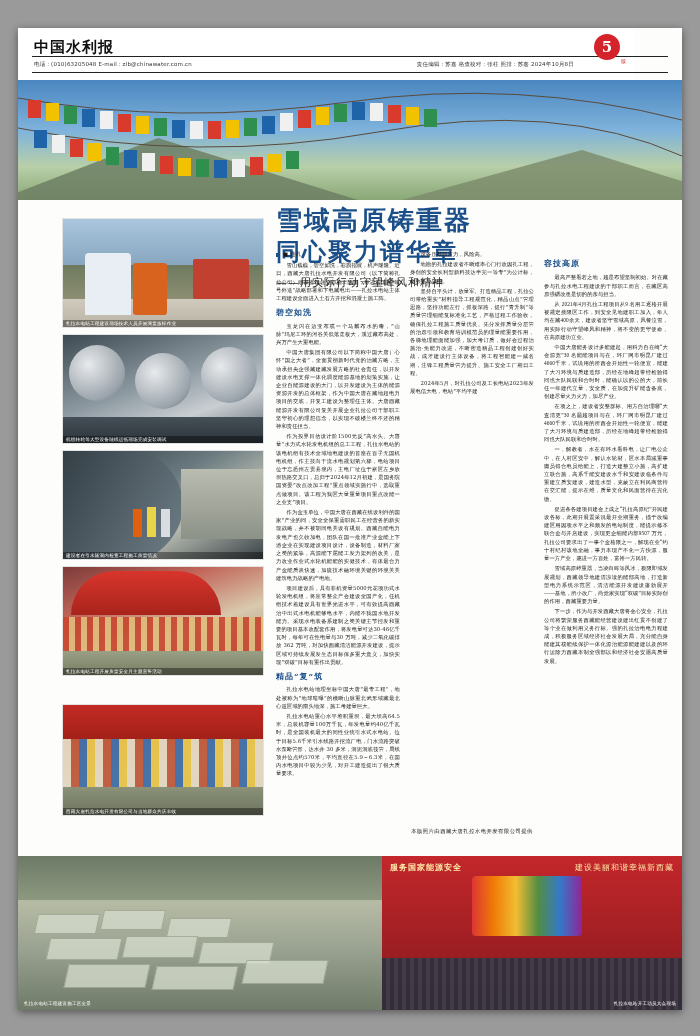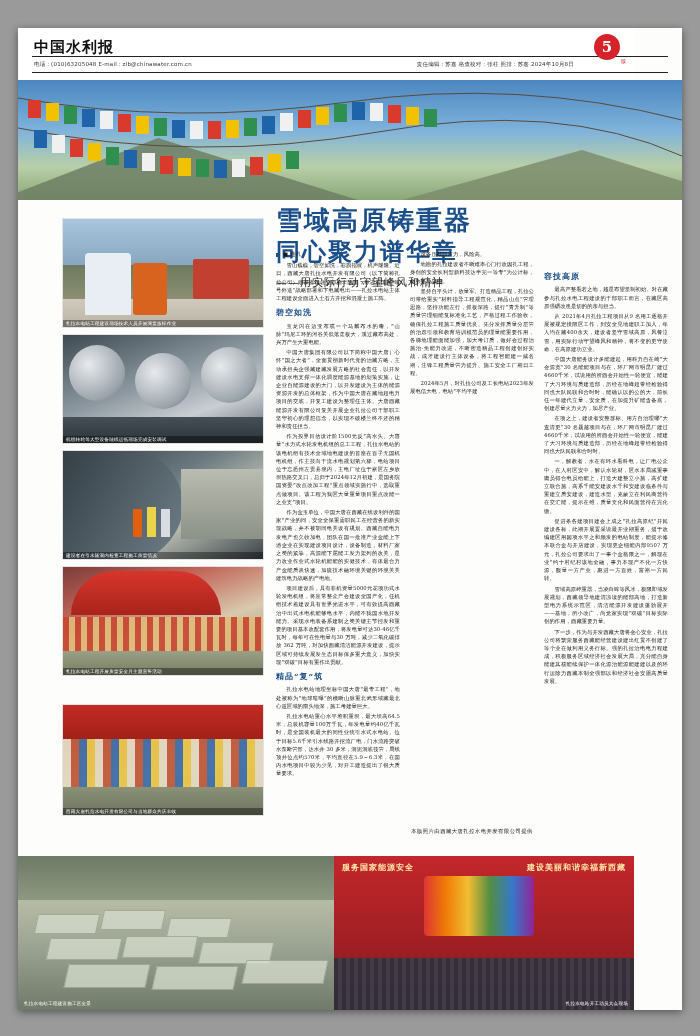--- a/index.html
+++ b/index.html
@@ -212,37 +212,37 @@
   .lead-mark {
     display: inline-block;
     width: 4px; height: 4px;
     background: #1b4f8a;
     margin-right: 3px;
     vertical-align: middle;
   }
 
   #col1 { left: 258px; top: 222px; width: 124px; height: 560px; }
   #col2 { left: 392px; top: 222px; width: 124px; height: 560px; }
-  #col3 { left: 526px; top: 238px; width: 124px; height: 560px; }
+  #col3 { left: 526px; top: 226px; width: 124px; height: 560px; font-family: Liberation Serif, serif; }
 
   .byline {
     position: absolute;
     left: 258px; top: 800px;
     width: 392px;
     text-align: center;
     font-size: 5.4px;
     color: #222;
     letter-spacing: 0.4px;
   }
 
   
   .bottom {
     position: absolute;
     left: 0; top: 828px;
-    width: 616px; height: 154px;
+    width: 664px; height: 154px;
     background: linear-gradient(180deg,#8f9a86 0%, #b6bba4 30%, #9aa291 60%, #6f7a68 100%);
     overflow: hidden;
   }
   .stage {
     position: absolute;
     right: 0; top: 0;
     width: 300px; height: 154px;
     background: linear-gradient(180deg,#c3272b 0%, #a11f23 55%, #7d1a1d 100%);
     overflow: hidden;
   }
@@ -443,18 +443,18 @@
     <div class="field" style="left:48px;top:108px;width:80px;height:22px;"></div>
     <div class="field" style="left:136px;top:110px;width:80px;height:22px;"></div>
     <div class="field" style="left:226px;top:104px;width:80px;height:22px;"></div>
     <div style="position:absolute;left:0;top:0;width:364px;height:44px;background:linear-gradient(180deg,#6d7a66,#8d9880);"></div>
     <div class="bottom-left-cap">扎拉水电站工程建设施工区全景</div>
 
     <div class="stage">
       <div class="rainbow"></div>
       <div class="crowd"></div>
       <div style="position:absolute;left:8px;top:6px;font-size:8px;color:#ffe9a8;font-family:'DejaVu Serif',serif;font-weight:bold;letter-spacing:1px;">服务国家能源安全</div>
-      <div style="position:absolute;right:8px;top:6px;font-size:8px;color:#ffe9a8;font-family:'DejaVu Serif',serif;font-weight:bold;letter-spacing:1px;">建设美丽和谐幸福新西藏</div>
+      <div style="position:absolute;right:8px;top:6px;font-size:8px;color:#ffe9a8;font-family:'DejaVu Serif',serif;font-weight:normal;letter-spacing:1px;">建设美丽和谐幸福新西藏</div>
       <div class="bottom-right-cap">扎拉水电站开工动员大会现场</div>
     </div>
   </div>
 
 </div>
 
 </body></html>

